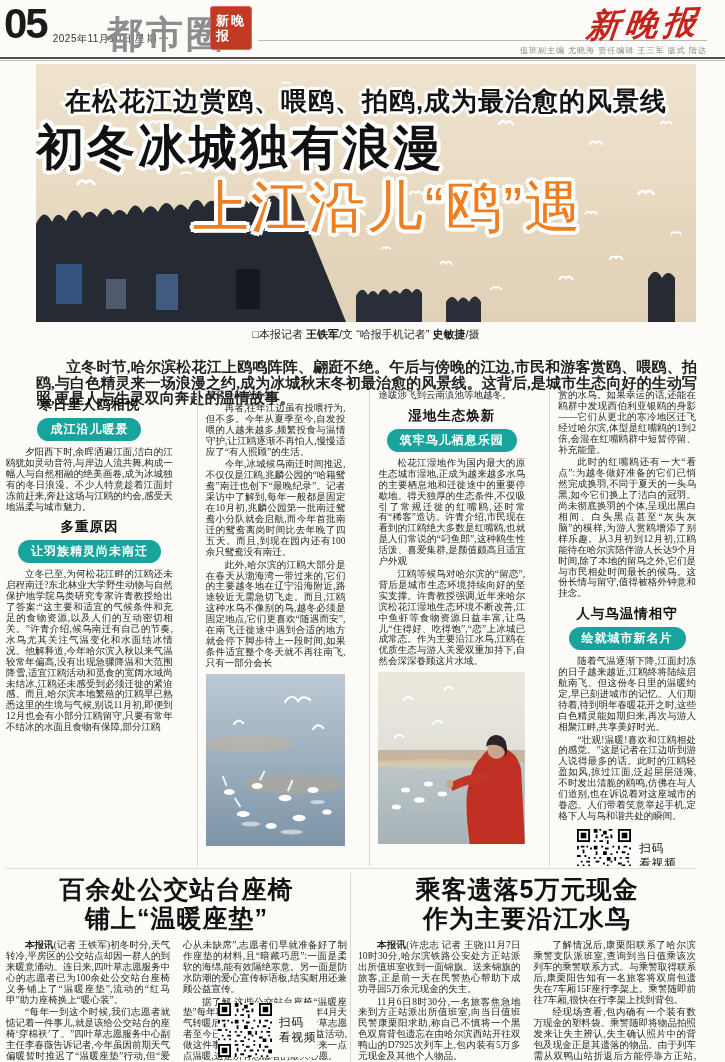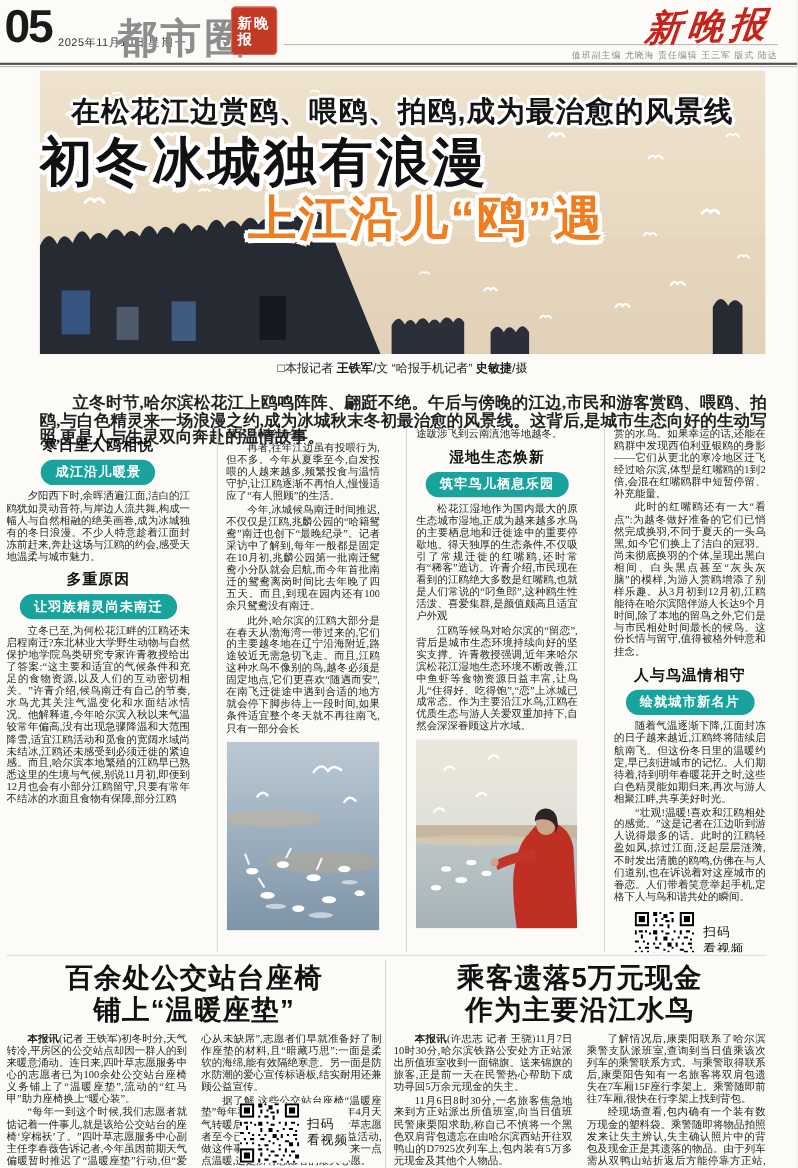--- a/index.html
+++ b/index.html
@@ -24,21 +24,21 @@
   .staff{position:absolute;right:18px;top:45px;font-size:8px;color:#8a8a8a;letter-spacing:1px;}
   .hdr-rule1{position:absolute;left:0;right:0;top:57px;border-top:2px solid #4f4f4f;}
   .hdr-rule2{position:absolute;left:0;right:0;top:60px;border-top:1px solid #b9b9b9;}
   
   .hero{position:absolute;left:36px;top:64px;width:660px;height:258px;overflow:hidden;}
   .hero svg{position:absolute;left:0;top:0;width:100%;height:100%;}
   .hero .kicker{position:absolute;left:0;right:0;top:20px;text-align:center;font-size:26px;font-weight:900;color:#141414;letter-spacing:1px;
       text-shadow:-3px 0 #fff,3px 0 #fff,0 -3px #fff,0 3px #fff,-2px -2px #fff,2px -2px #fff,-2px 2px #fff,2px 2px #fff;}
   .hero .t1{position:absolute;left:0;right:0;top:52px;text-align:left;font-size:48px;font-weight:900;color:#111;letter-spacing:3px;
       text-shadow:-4px 0 #fff,4px 0 #fff,0 -4px #fff,0 4px #fff,-3px -3px #fff,3px -3px #fff,-3px 3px #fff,3px 3px #fff;}
-  .hero .t2{position:absolute;left:0;right:0;top:106px;text-align:center;font-size:44px;font-weight:700;color:#ee7e20;letter-spacing:2px;
+  .hero .t2{position:absolute;left:0;right:0;top:106px;text-align:center;font-size:56px;font-weight:400;color:#ee7e20;letter-spacing:2px;
       text-shadow:-4px 0 #fff,4px 0 #fff,0 -4px #fff,0 4px #fff,-3px -3px #fff,3px -3px #fff,-3px 3px #fff,3px 3px #fff;padding-left:43px;}
   
   .byline{position:absolute;left:36px;width:660px;top:327px;text-align:center;font-size:11px;color:#1d1d1d;font-family:Liberation Sans, sans-serif;}
   .byline b{font-weight:bold;}
   .lead{position:absolute;left:36px;right:28px;top:345px;font-family:"Liberation Serif",serif;font-size:15px;line-height:15.5px;
         font-weight:600;text-align:justify;text-indent:2em;color:#222;}
   
   .cols{position:absolute;left:6px;top:390px;width:690px;height:476px;display:flex;overflow:hidden;}
   .col{overflow:hidden;}
   .c1{width:184px;}

